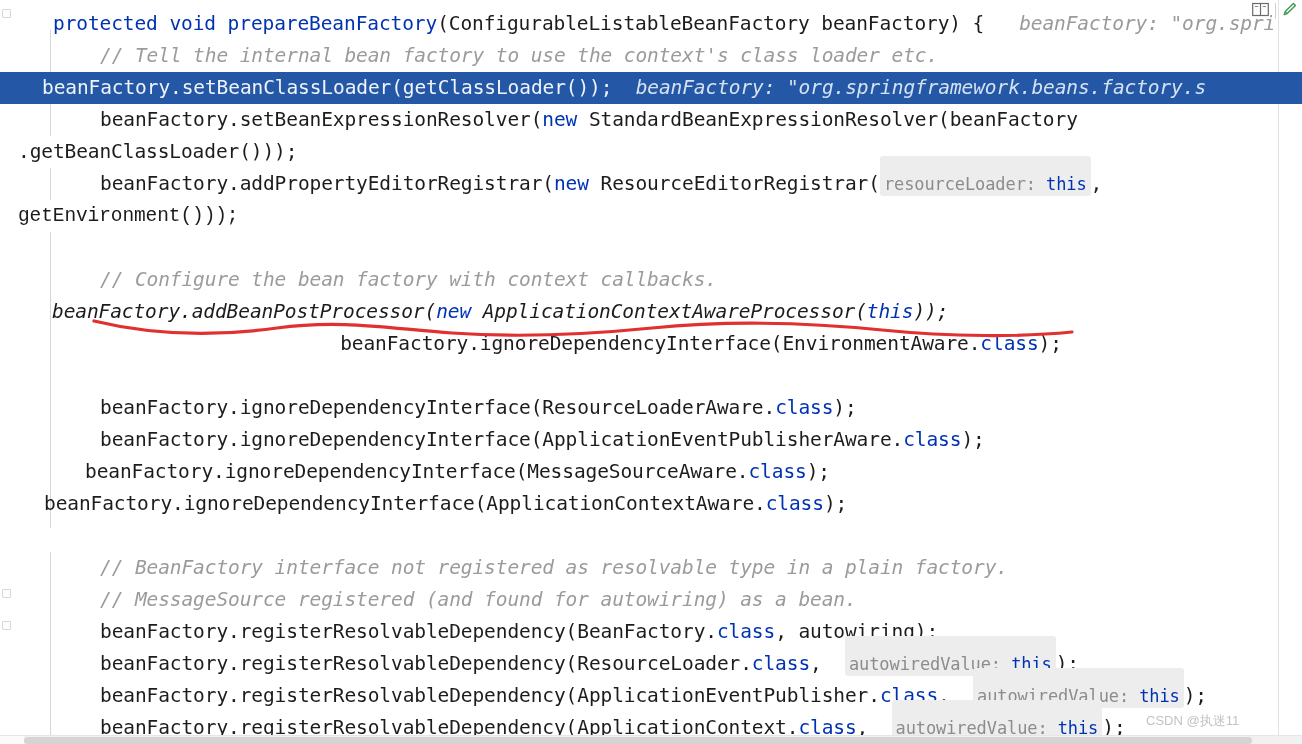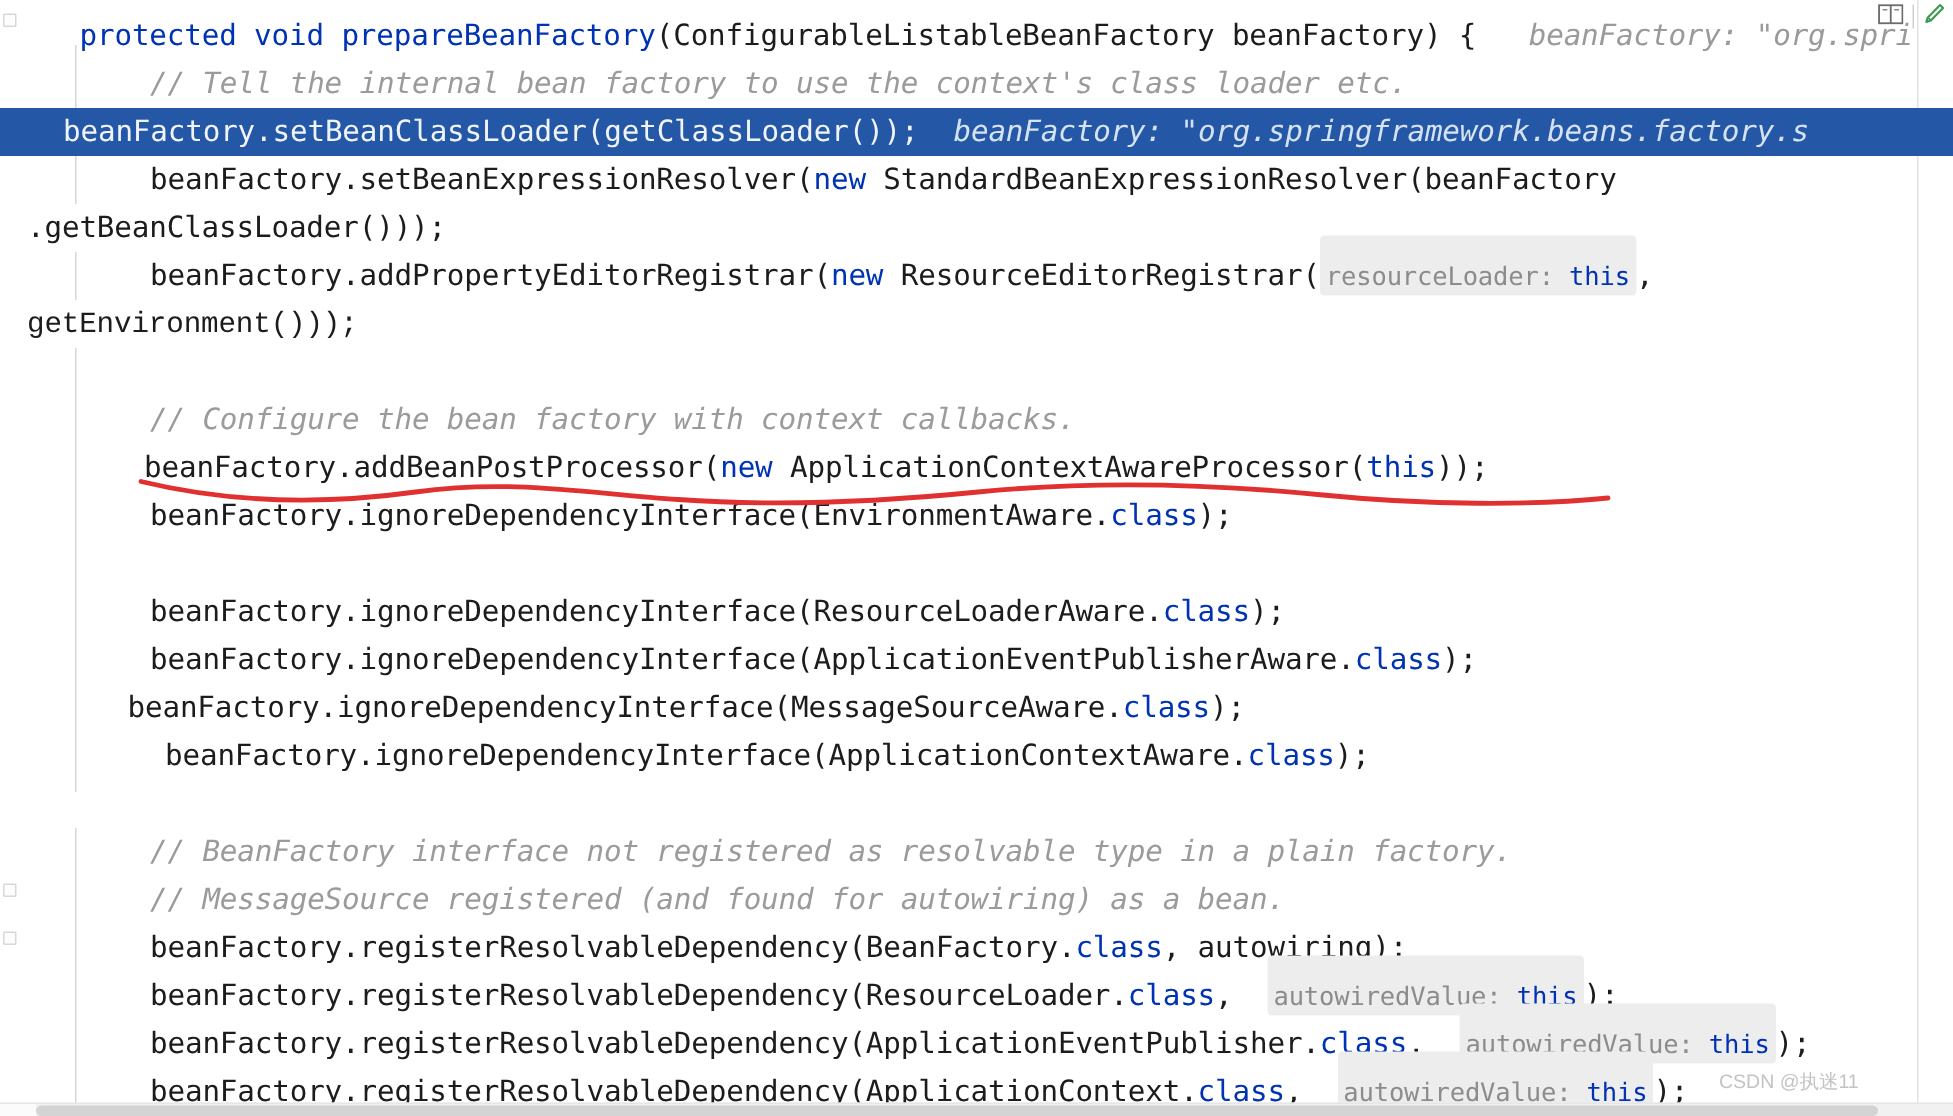--- a/index.html
+++ b/index.html
@@ -181,26 +181,26 @@
   <div class="code-area" id="code-area">
       <div class="line" style="top: 8px; padding-left: 53px;"><span class="kw">protected void </span><span class="kw">prepareBeanFactory</span><span class="txt">(ConfigurableListableBeanFactory beanFactory) {</span><span class="txt">   </span><span class="hint">beanFactory: "org.spri</span></div>
       <div class="line" style="top: 40px; padding-left: 100px;"><span class="cmt">// Tell the internal bean factory to use the context's class loader etc.</span></div>
       <div class="line highlight" style="top: 72px; padding-left: 42px;"><span class="txt">beanFactory.setBeanClassLoader(getClassLoader());</span><span class="txt">  </span><span class="hint">beanFactory: "org.springframework.beans.factory.s</span></div>
       <div class="line" style="top: 104px; padding-left: 100px;"><span class="txt">beanFactory.setBeanExpressionResolver(</span><span class="kw">new</span><span class="txt"> StandardBeanExpressionResolver(beanFactory</span></div>
       <div class="line" style="top: 136px; padding-left: 18px;"><span class="txt">.getBeanClassLoader()));</span></div>
       <div class="line" style="top: 168px; padding-left: 100px;"><span class="txt">beanFactory.addPropertyEditorRegistrar(</span><span class="kw">new</span><span class="txt"> ResourceEditorRegistrar(</span><span class="chip"><span>resourceLoader: </span><span class="v">this</span></span><span class="txt">,</span></div>
       <div class="line" style="top: 200px; padding-left: 18px; font-family: Liberation Mono, monospace;"><span class="txt">getEnvironment()));</span></div>
       <div class="line" style="top: 232px; padding-left: 100px;"></div>
       <div class="line" style="top: 264px; padding-left: 100px;"><span class="cmt">// Configure the bean factory with context callbacks.</span></div>
-      <div class="line" style="top: 296px; padding-left: 96px;"><span class="txt">beanFactory.addBeanPostProcessor(</span><span class="kw">new</span><span class="txt"> ApplicationContextAwareProcessor(</span><span class="kw">this</span><span class="txt">));</span></div>
-      <div class="line" style="top: 328px; padding-left: 100px;"><span class="txt">beanFactory.ignoreDependencyInterface(EnvironmentAware.</span><span class="kw">class</span><span class="txt">);</span></div>
+      <div class="line" style="top: 296px; padding-left: 52px; font-style: italic;"><span class="txt">beanFactory.addBeanPostProcessor(</span><span class="kw">new</span><span class="txt"> ApplicationContextAwareProcessor(</span><span class="kw">this</span><span class="txt">));</span></div>
+      <div class="line" style="top: 328px; padding-left: 100px; text-align: center;"><span class="txt">beanFactory.ignoreDependencyInterface(EnvironmentAware.</span><span class="kw">class</span><span class="txt">);</span></div>
       <div class="line" style="top: 392px; padding-left: 100px;"><span class="txt">beanFactory.ignoreDependencyInterface(ResourceLoaderAware.</span><span class="kw">class</span><span class="txt">);</span></div>
       <div class="line" style="top: 424px; padding-left: 100px;"><span class="txt">beanFactory.ignoreDependencyInterface(ApplicationEventPublisherAware.</span><span class="kw">class</span><span class="txt">);</span></div>
       <div class="line" style="top: 456px; padding-left: 85px;"><span class="txt">beanFactory.ignoreDependencyInterface(MessageSourceAware.</span><span class="kw">class</span><span class="txt">);</span></div>
-      <div class="line" style="top: 488px; padding-left: 110px;"><span class="txt">beanFactory.ignoreDependencyInterface(ApplicationContextAware.</span><span class="kw">class</span><span class="txt">);</span></div>
+      <div class="line" style="top: 488px; padding-left: 44px;"><span class="txt">beanFactory.ignoreDependencyInterface(ApplicationContextAware.</span><span class="kw">class</span><span class="txt">);</span></div>
       <div class="line" style="top: 520px; padding-left: 100px;"></div>
       <div class="line" style="top: 552px; padding-left: 100px;"><span class="cmt">// BeanFactory interface not registered as resolvable type in a plain factory.</span></div>
       <div class="line" style="top: 584px; padding-left: 100px;"><span class="cmt">// MessageSource registered (and found for autowiring) as a bean.</span></div>
       <div class="line" style="top: 616px; padding-left: 100px;"><span class="txt">beanFactory.registerResolvableDependency(BeanFactory.</span><span class="kw">class</span><span class="txt">, autowiring);</span></div>
       <div class="line" style="top: 648px; padding-left: 100px;"><span class="txt">beanFactory.registerResolvableDependency(ResourceLoader.</span><span class="kw">class</span><span class="txt">,  </span><span class="chip"><span>autowiredValue: </span><span class="v">this</span></span><span class="txt">);</span></div>
       <div class="line" style="top: 680px; padding-left: 100px;"><span class="txt">beanFactory.registerResolvableDependency(ApplicationEventPublisher.</span><span class="kw">class</span><span class="txt">,  </span><span class="chip"><span>autowiredValue: </span><span class="v">this</span></span><span class="txt">);</span></div>
       <div class="line" style="top: 712px; padding-left: 100px;"><span class="txt">beanFactory.registerResolvableDependency(ApplicationContext.</span><span class="kw">class</span><span class="txt">,  </span><span class="chip"><span>autowiredValue: </span><span class="v">this</span></span><span class="txt">);</span></div>
     </div>
 
   <svg class="annot-underline" viewBox="0 0 982 26" preserveAspectRatio="none">

